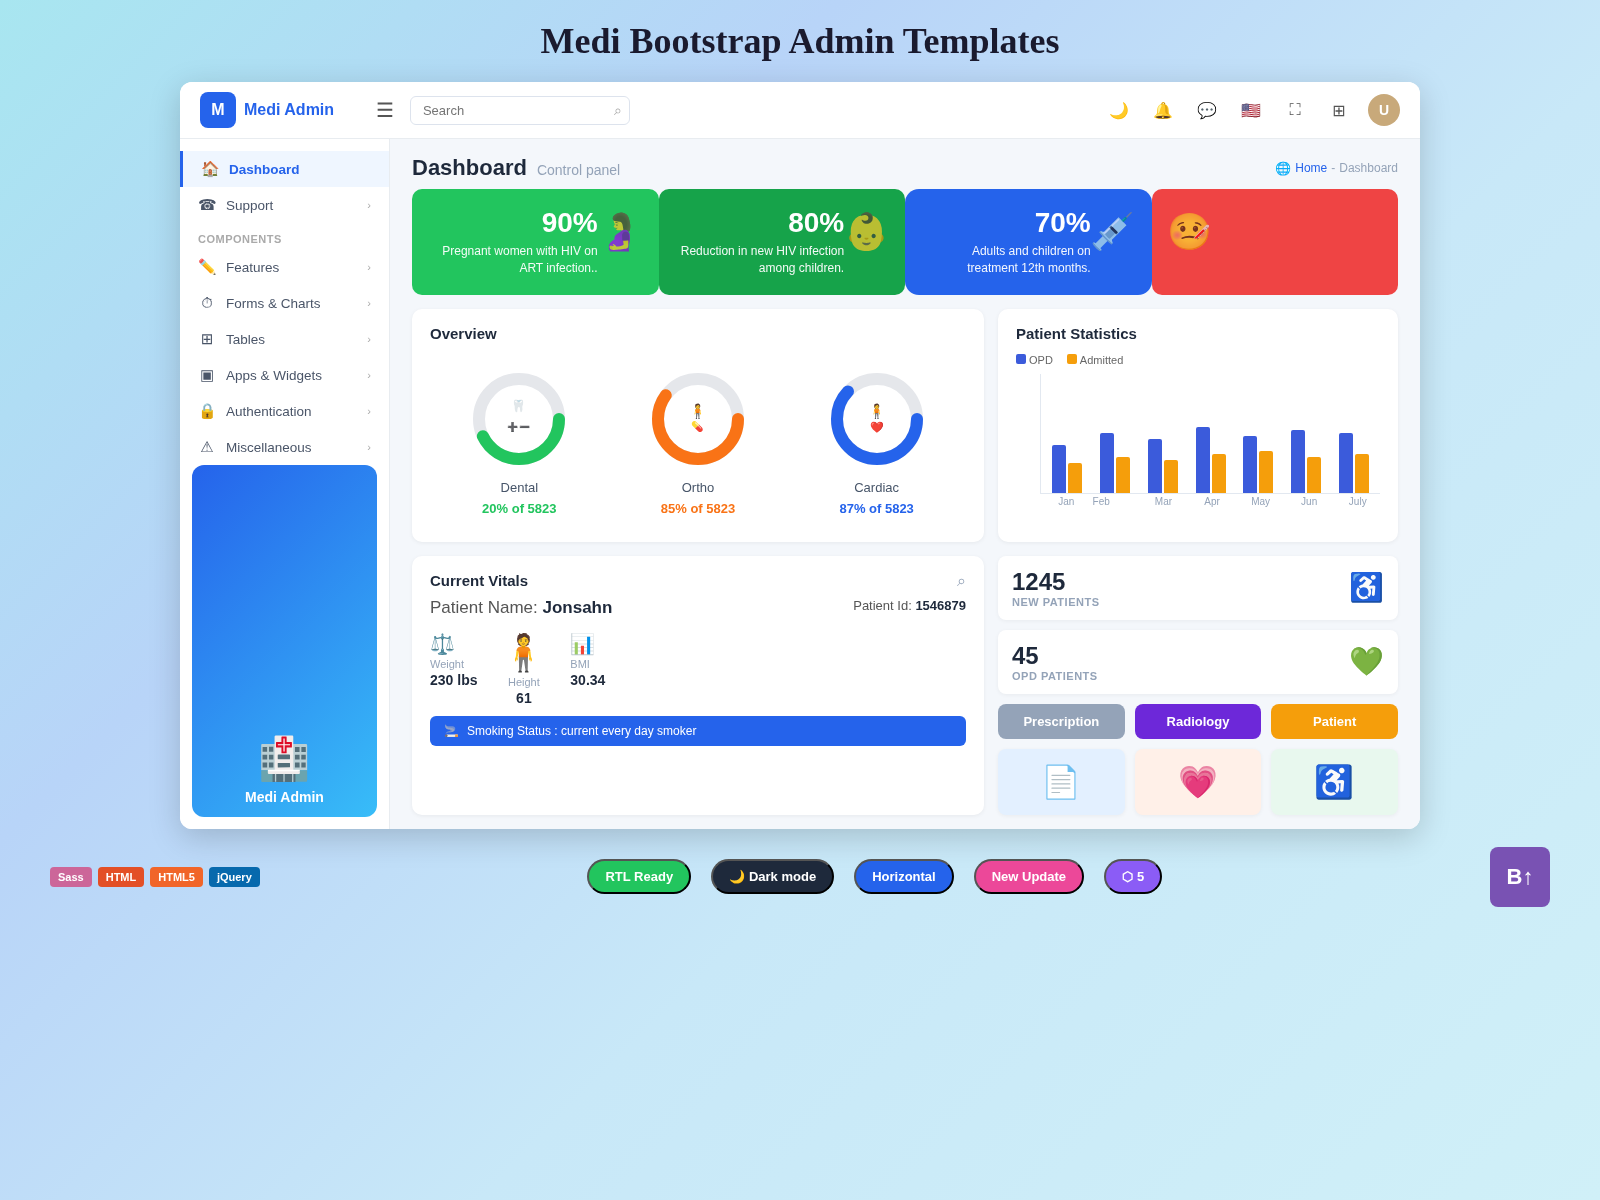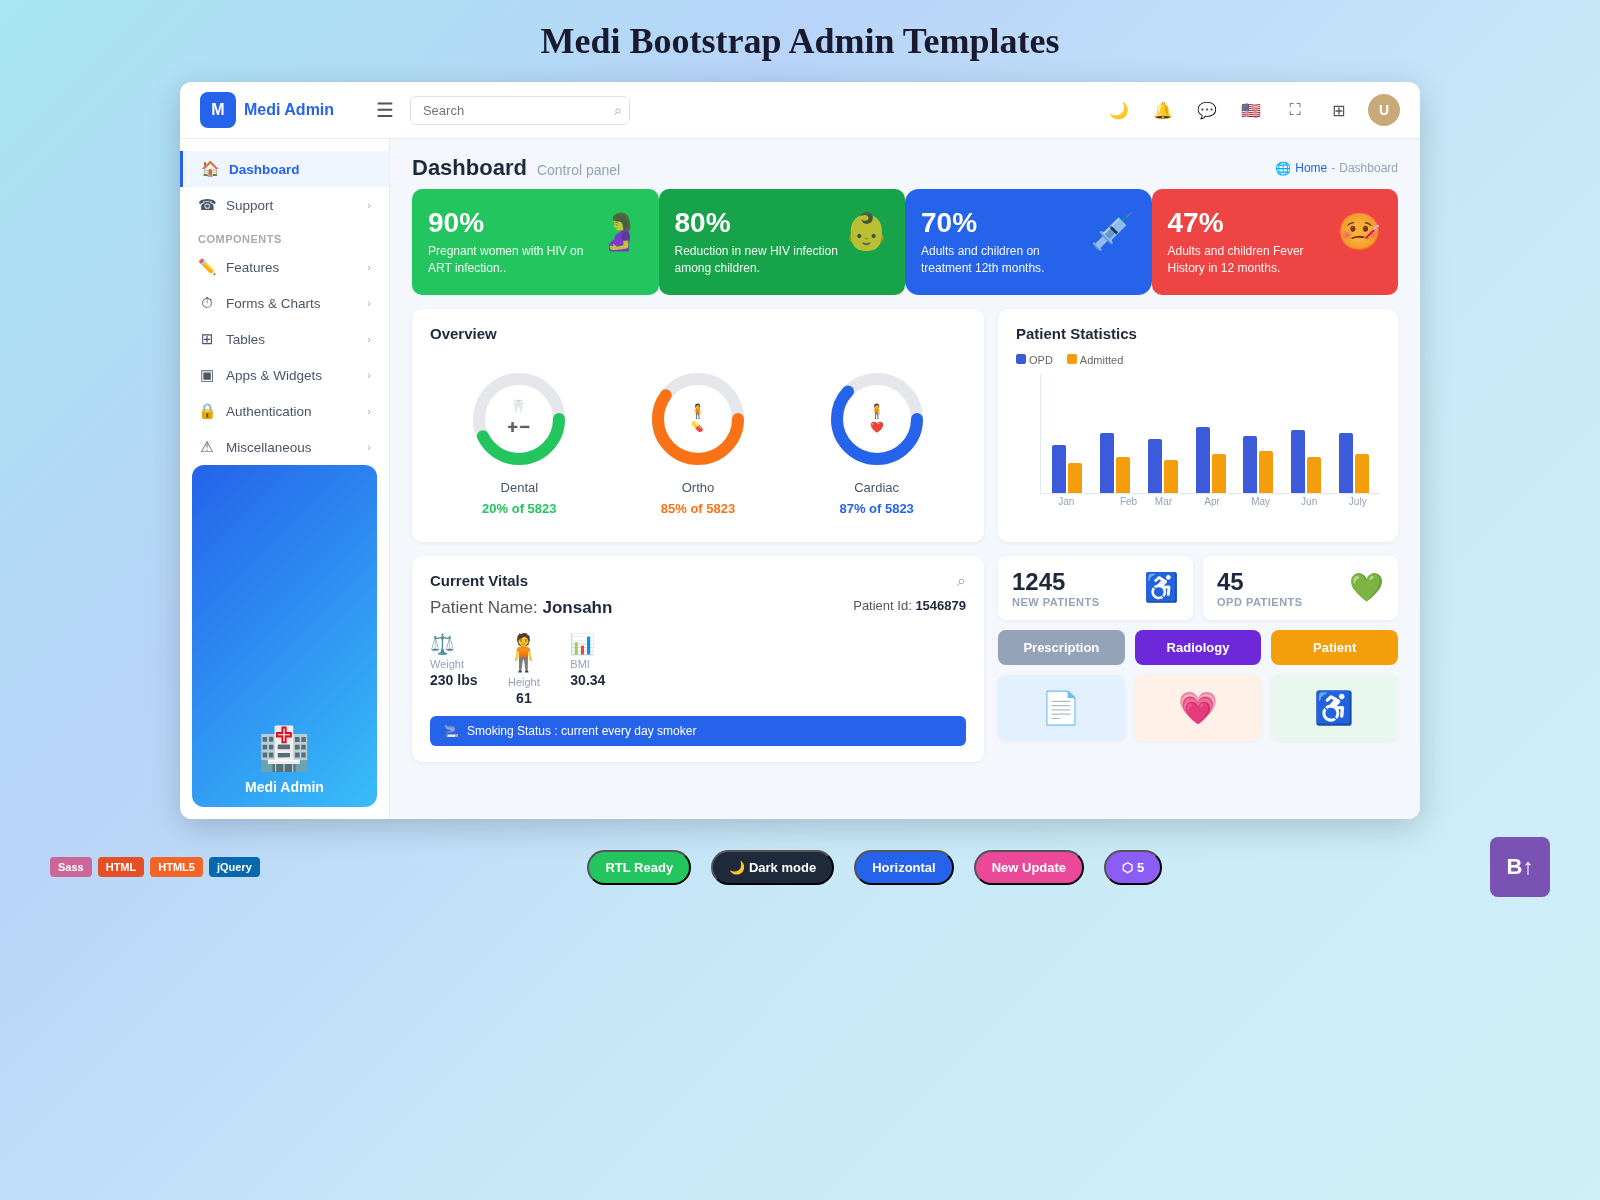--- a/index.html
+++ b/index.html
@@ -149,20 +149,21 @@
     .main-header-left { display: flex; align-items: baseline; gap: 10px; }
     .main-title { font-size: 22px; font-weight: 700; color: #1e293b; }
     .main-subtitle { font-size: 14px; color: #94a3b8; font-weight: 400; }
     .breadcrumb { font-size: 12px; color: #94a3b8; display: flex; align-items: center; gap: 4px; }
     .breadcrumb .bc-home { color: #2563eb; }
     
     .stat-cards {
       display: grid;
       grid-template-columns: repeat(4, 1fr);
       padding: 0 22px 14px 22px;
+      text-align: right;
     }
     .stat-card {
       border-radius: 10px;
       padding: 18px 16px;
       color: #fff;
       display: flex;
       align-items: flex-start;
       justify-content: space-between;
       min-height: 90px;
     }
@@ -240,21 +241,21 @@
       background: #2563eb;
       border-radius: 6px;
       padding: 8px 14px;
       color: #fff;
       font-size: 12px;
       display: flex; align-items: center; gap: 8px;
       margin-top: 10px;
     }
     
     .right-panel { display: flex; flex-direction: column; gap: 10px; }
-    .stat-mini-row { display: flex; gap: 10px; }
+    .stat-mini-row { display: flex; gap: 10px; flex-direction: column; }
     .stat-mini {
       flex: 1; background: #fff; border-radius: 8px;
       padding: 12px 14px;
       display: flex; align-items: center; justify-content: space-between;
       box-shadow: 0 1px 4px rgba(0,0,0,0.05);
     }
     .stat-mini-num { font-size: 24px; font-weight: 800; color: #1e293b; }
     .stat-mini-label { font-size: 11px; color: #94a3b8; font-weight: 600; letter-spacing: 0.5px; }
     .stat-mini-icon { font-size: 28px; }
     .action-buttons { display: flex; gap: 10px; }
@@ -424,24 +425,20 @@
           <div class="stat-icon">👶</div>
         </div>
         <div class="stat-card blue">
           <div>
             <div class="stat-pct">70%</div>
             <div class="stat-desc">Adults and children on treatment 12th months.</div>
           </div>
           <div class="stat-icon">💉</div>
         </div>
         <div class="stat-card orange">
-          <div>
-            <div class="stat-pct">47%</div>
-            <div class="stat-desc">Adults and children Fever History in 12 months.</div>
-          </div>
           <div class="stat-icon">🤒</div>
         </div>
       </div>
 
       <div class="mid-row">
 
         <div class="card">
           <div class="card-title">Overview</div>
           <div class="overview-charts">
 
@@ -514,21 +511,21 @@
                   <div class="chart-bar bar-blue" style="height: 63px;"></div>
                   <div class="chart-bar bar-yellow" style="height: 36px;"></div>
                 </div>
                 <div class="chart-bar-group" style="flex: 1 1 0%; justify-content: center;">
                   <div class="chart-bar bar-blue" style="height: 60px;"></div>
                   <div class="chart-bar bar-yellow" style="height: 39px;"></div>
                 </div>
               </div>
             <div class="chart-xlabels" id="chart-xlabels-container">
             <div class="chart-xlabel" style="flex: 1 1 0%; text-align: center;">Jan</div>
-                <div class="chart-xlabel" style="flex: 1 1 0%; text-align: right;">Feb</div>
+                <div class="chart-xlabel" style="flex: 1 1 0%; text-align: left;">Feb</div>
                 <div class="chart-xlabel" style="flex: 1 1 0%; text-align: center;">Mar</div>
                 <div class="chart-xlabel" style="flex: 1 1 0%; text-align: center;">Apr</div>
                 <div class="chart-xlabel" style="flex: 1 1 0%; text-align: center;">May</div>
                 <div class="chart-xlabel" style="flex: 1 1 0%; text-align: center;">Jun</div>
                 <div class="chart-xlabel" style="flex: 1 1 0%; text-align: center;">July</div>
               </div>
           </div>
         </div>
 
       </div>

